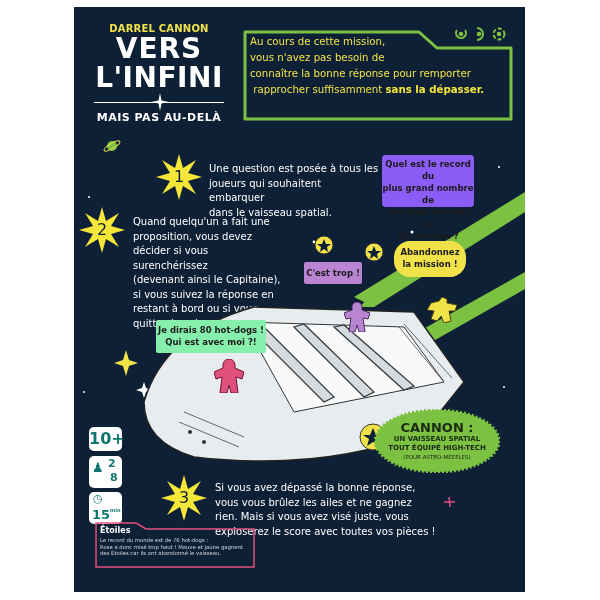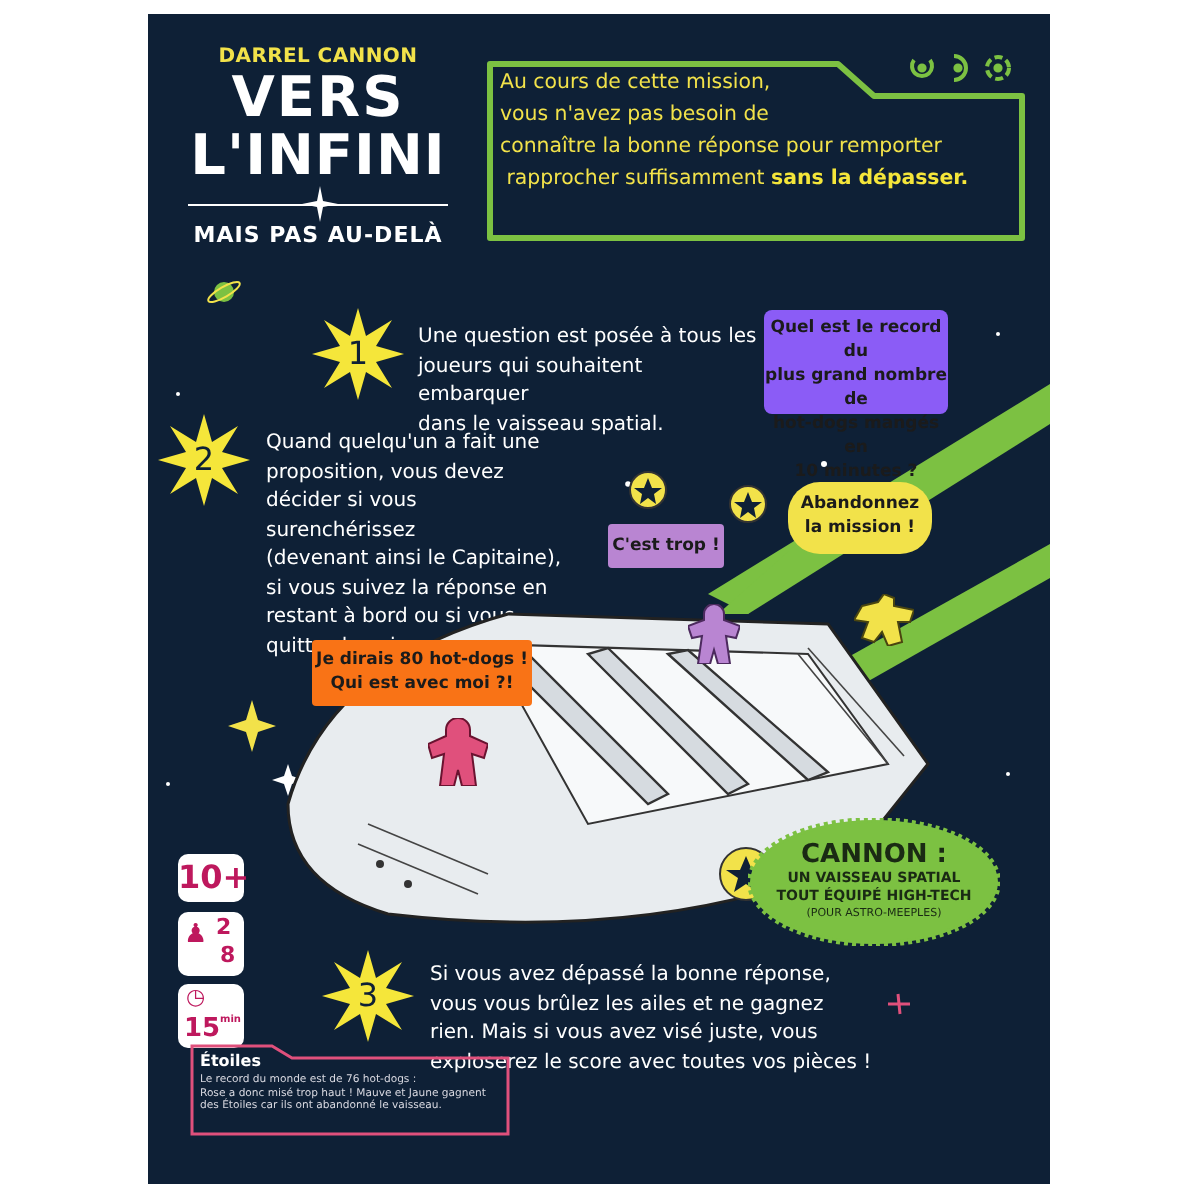--- a/index.html
+++ b/index.html
@@ -13,22 +13,22 @@
   .subtitle{top:104px;font-size:11px;letter-spacing:0.5px;}
   .sparkline{left:20px;top:95px;width:130px;height:1px;background:#fff;}
   .intro-box{left:165px;top:15px;width:278px;height:103px;}
   .intro-text{left:176px;top:27px;width:270px;color:#f2e24a;font-size:10.2px;line-height:16px;}
   .intro-text b{color:#f5e63a;}
   .step-text{color:#ffffff;font-size:10px;line-height:14.5px;}
   .bubble{position:absolute;font-size:8.5px;font-weight:bold;text-align:center;line-height:12px;border-radius:2px;}
   .q-bubble{left:308px;top:148px;width:92px;height:52px;background:#8b5cf6;color:#1b1b1b;border-radius:4px;padding-top:3px;box-sizing:border-box;}
   .aband{left:320px;top:234px;width:72px;height:36px;background:#f2e24a;color:#1b1b1b;padding-top:5px;box-sizing:border-box;border-radius:16px;}
   .trop{left:218px;top:255px;width:58px;height:22px;background:#b985d2;color:#1b1b1b;padding-top:5px;box-sizing:border-box;margin-left:12px;}
-  .hotdog{left:82px;top:313px;width:110px;height:33px;background:#f97316;color:#1b1b1b;padding-top:4px;box-sizing:border-box;}
-  .icon-box{position:absolute;left:15px;width:33px;background:#ffffff;border-radius:5px;color:#be185d;font-weight:bold;text-align:center;}
+  .hotdog{left:82px;top:313px;width:110px;height:33px;background:#86efac;color:#1b1b1b;padding-top:4px;box-sizing:border-box;}
+  .icon-box{position:absolute;left:15px;width:33px;background:#ffffff;border-radius:5px;color:#0f766e;font-weight:bold;text-align:center;}
   .reponse{left:20px;top:514px;width:162px;height:48px;}
   .rep-title{left:26px;top:519px;color:#fff;font-size:8px;font-weight:bold;}
   .rep-text{left:26px;top:530px;width:156px;color:#d8d8e0;font-size:5.3px;line-height:6.6px;}
   .inclus{left:300px;top:402px;width:126px;height:64px;}
   .inclus-text{left:300px;top:414px;width:126px;text-align:center;color:#1a2a14;font-weight:bold;}
 </style>
 </head>
 <body>
 
 <div class="card">

